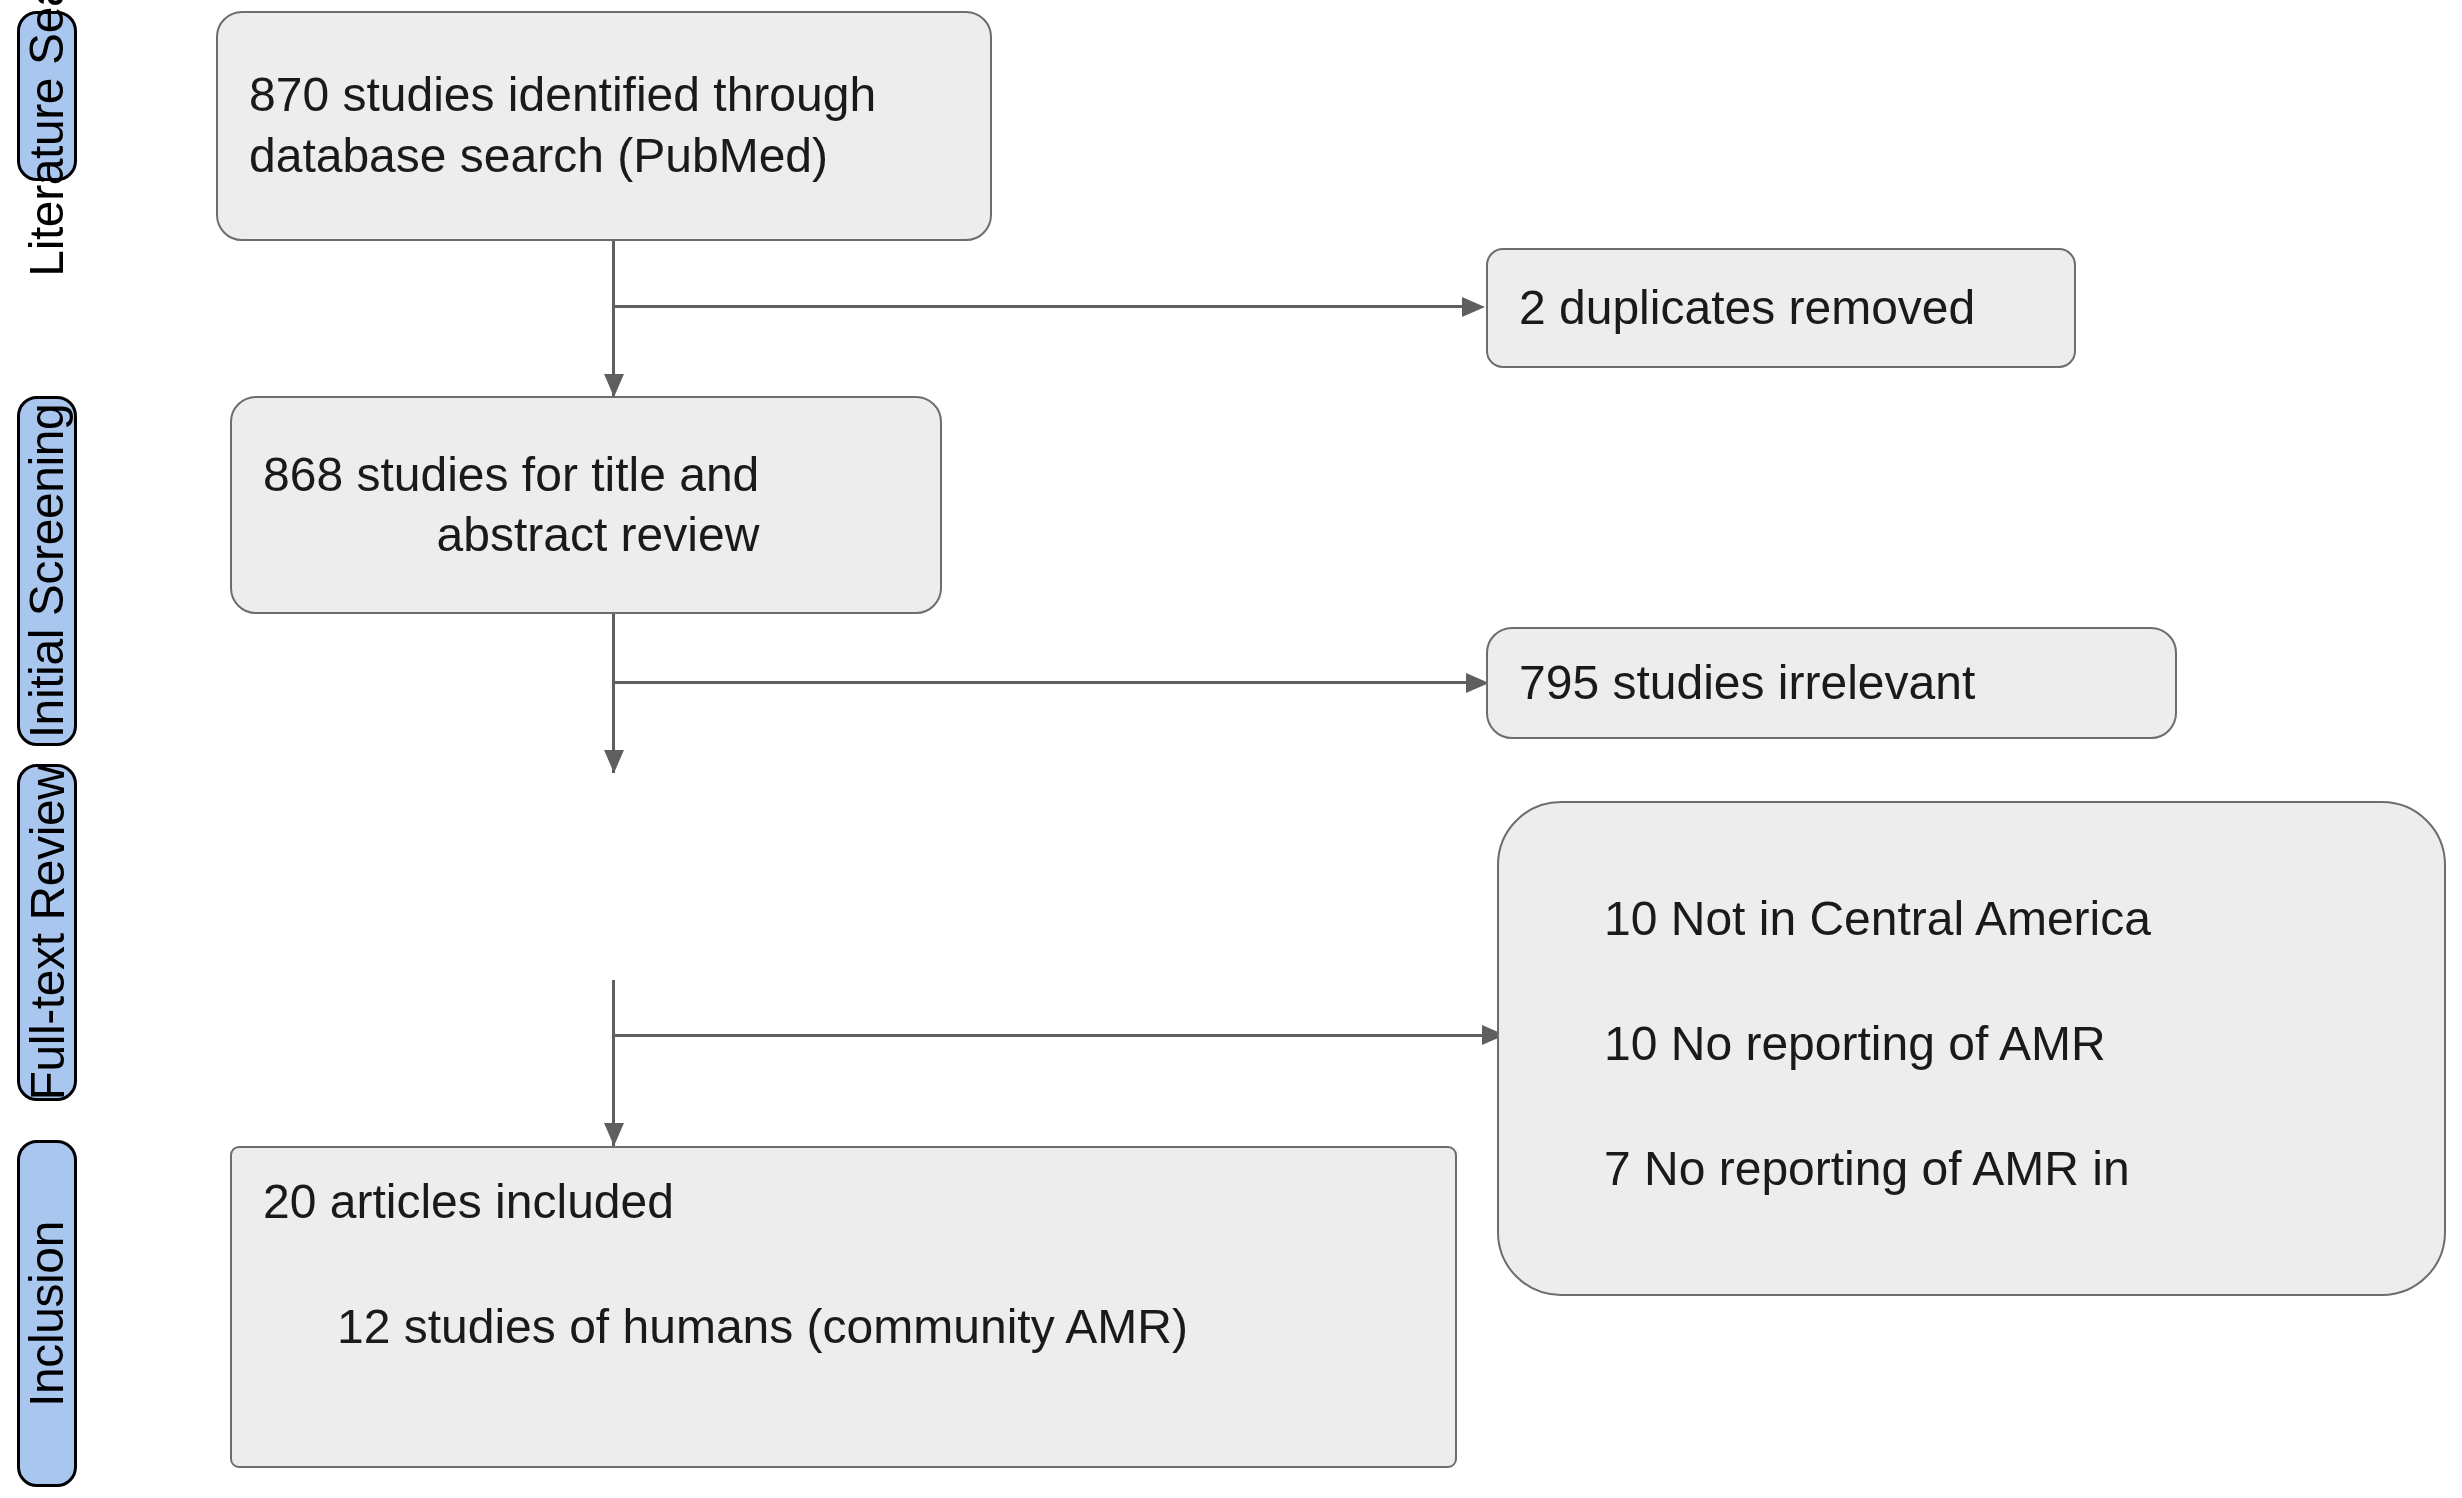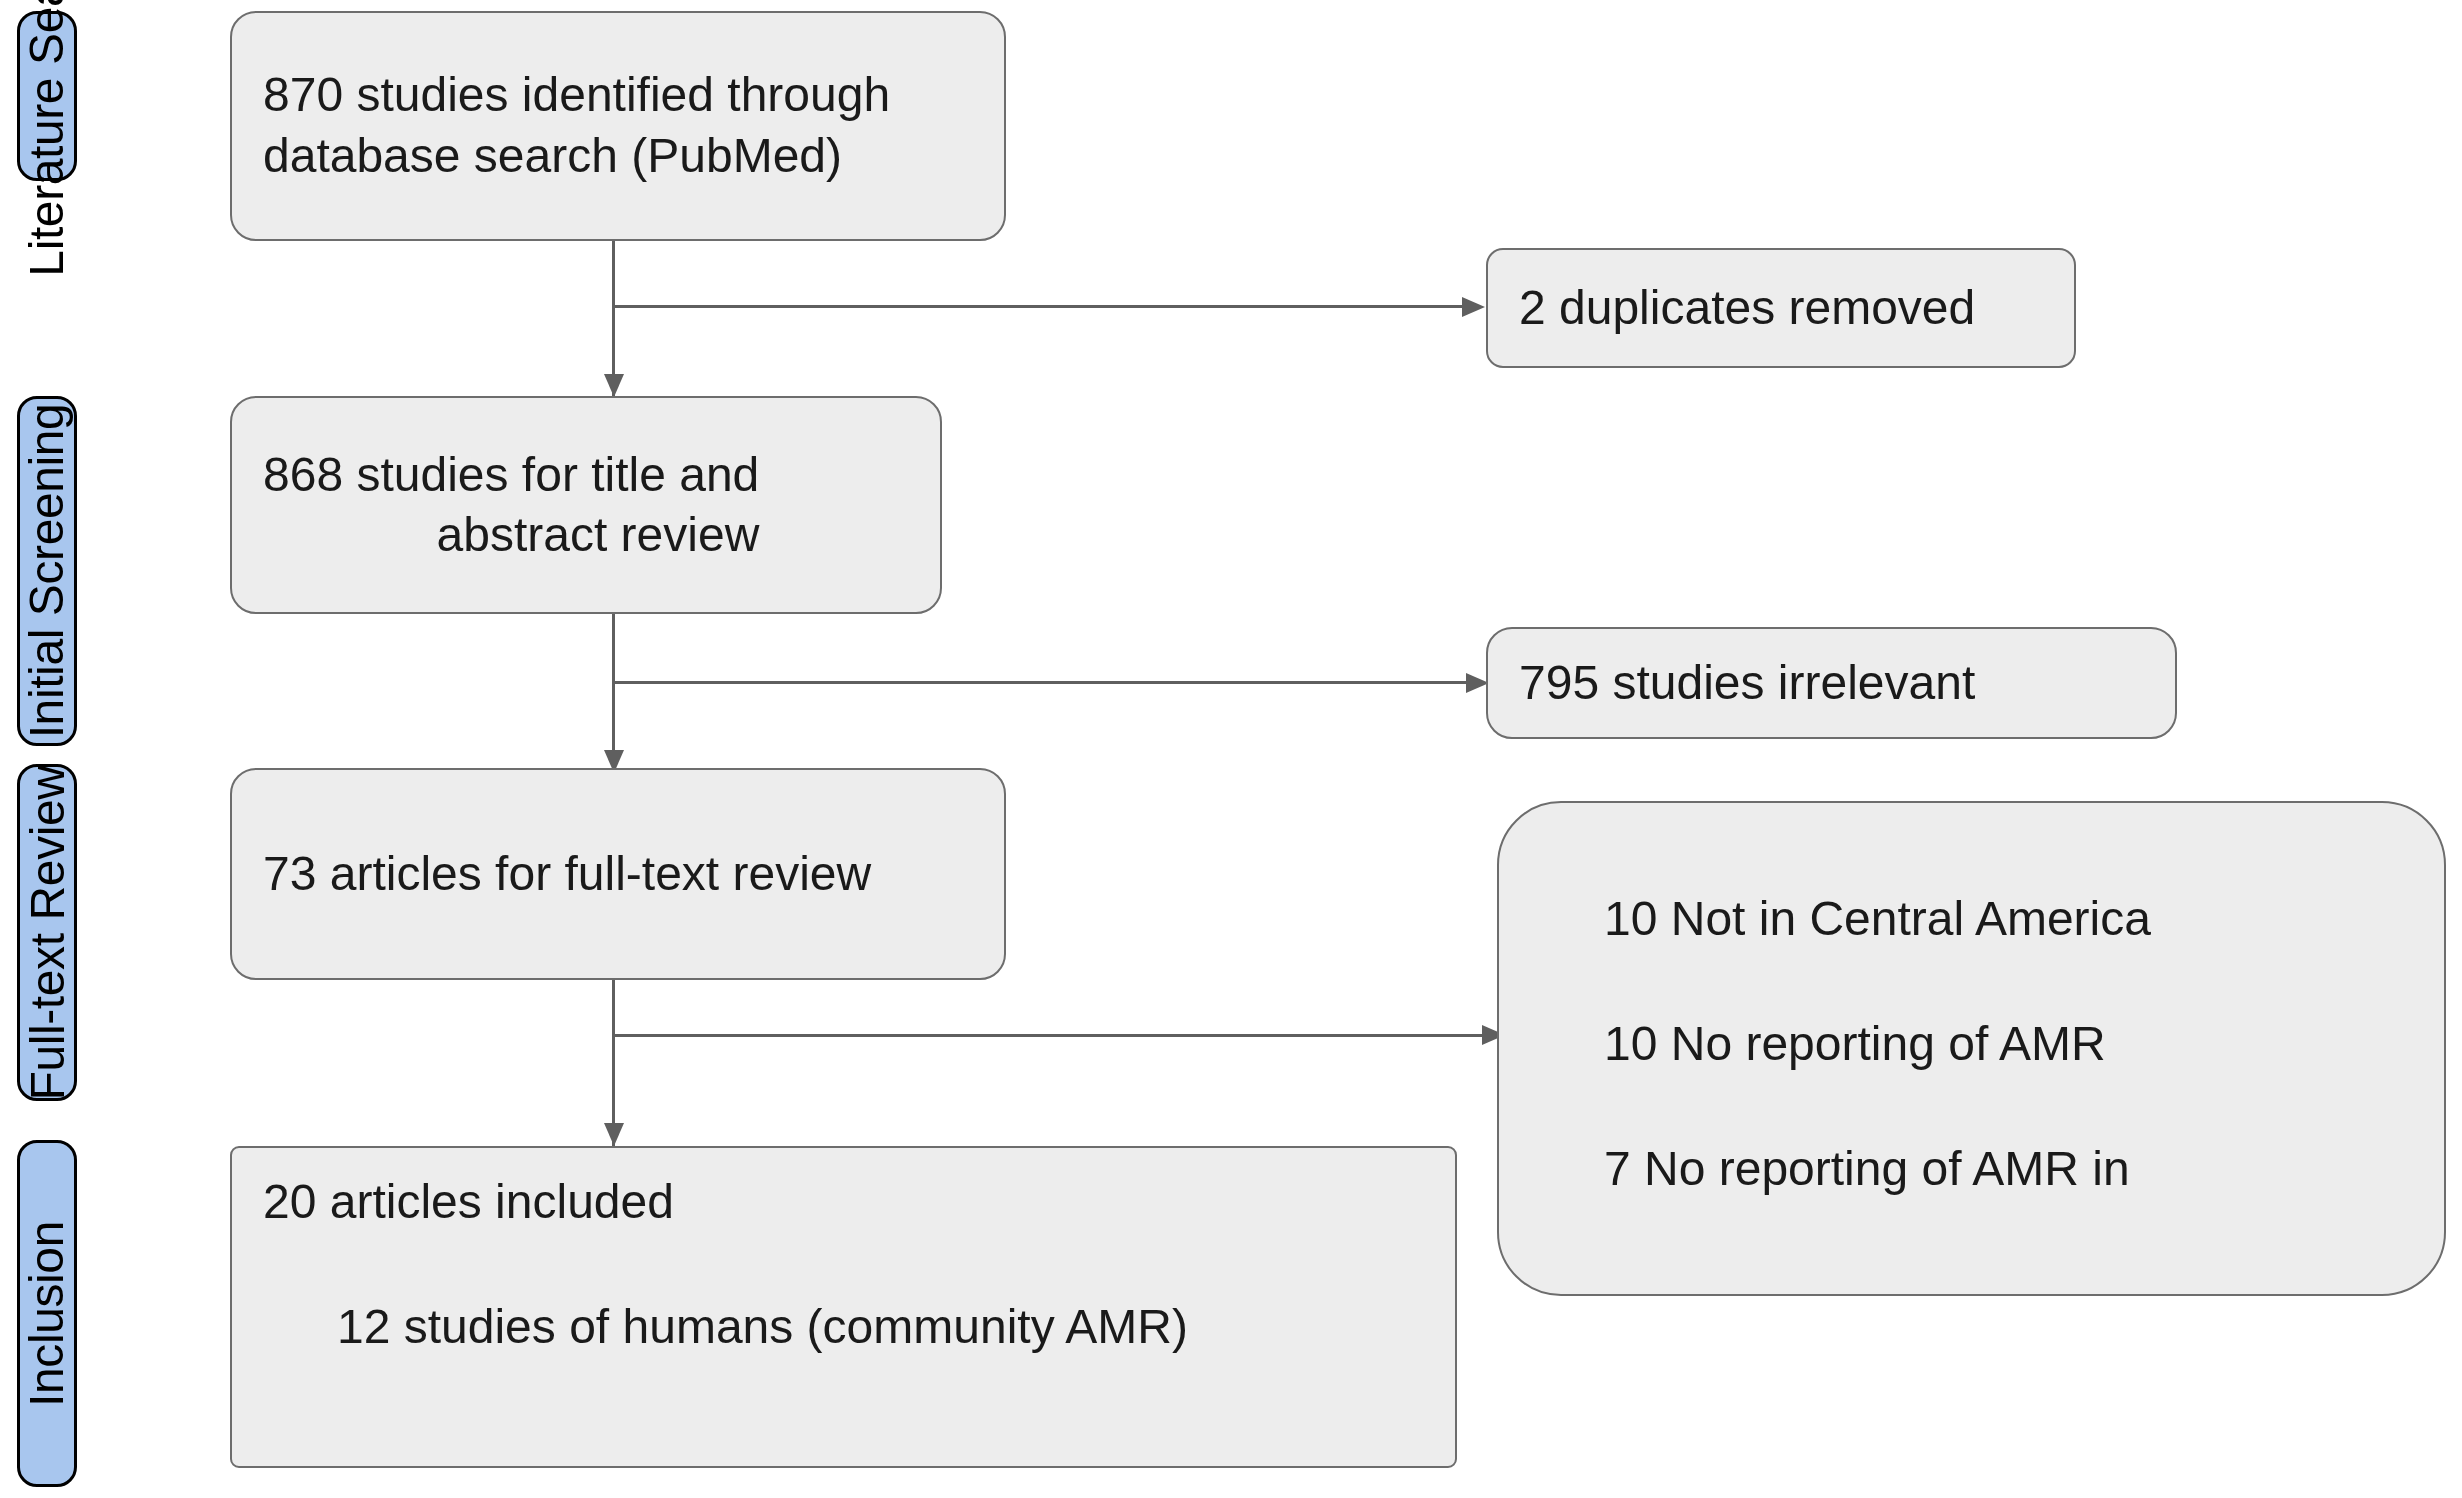--- a/index.html
+++ b/index.html
@@ -142,41 +142,38 @@
   <div class="conn vline" style="left:612px; top:613px; height:160px;"></div>
   <div class="arrow-down" style="left:604px; top:750px;"></div>
   <div class="conn hline" style="left:612px; top:681px; width:857px;"></div>
   <div class="arrow-right" style="left:1466px; top:673px;"></div>
 
   <div class="conn vline" style="left:612px; top:980px; height:166px;"></div>
   <div class="arrow-down" style="left:604px; top:1123px;"></div>
   <div class="conn hline" style="left:612px; top:1034px; width:873px;"></div>
   <div class="arrow-right" style="left:1482px; top:1025px;"></div>
 
-  <div class="flowbox" style="left:230px; top:10.7px; width:776px; height:230px;">
+  <div class="flowbox" style="left:216px; top:10.7px; width:776px; height:230px;">
     <span class="txt">870 studies identified through
 database search (PubMed)</span>
   </div>
 
   <div class="flowbox" style="left:1486px; top:248px; width:590px; height:120px;border-radius:17px;">
     <span class="txt">2 duplicates removed</span>
   </div>
 
   <div class="flowbox" style="left:230px; top:396px; width:712px; height:218px;text-align:right;">
     <span class="txt">868 studies for title and
 abstract review</span>
   </div>
 
   <div class="flowbox" style="left:1486px; top:627px; width:691px; height:112px;">
     <span class="txt">795 studies irrelevant</span>
   </div>
 
-  <div class="flowbox" style="left:230px; top:768px; width:776px; height:212px;">
-    <span class="txt">73 articles for full-text review</span>
-  </div>
 
   <div class="listbox rounder" style="left:1497px; top:801px; width:949px; height:495px;">
     <ul>
       <li>
         <span>10 Not in Central America</span>
       </li>
       <li>
         <span>10 No reporting of AMR</span>
       </li>
       <li>

